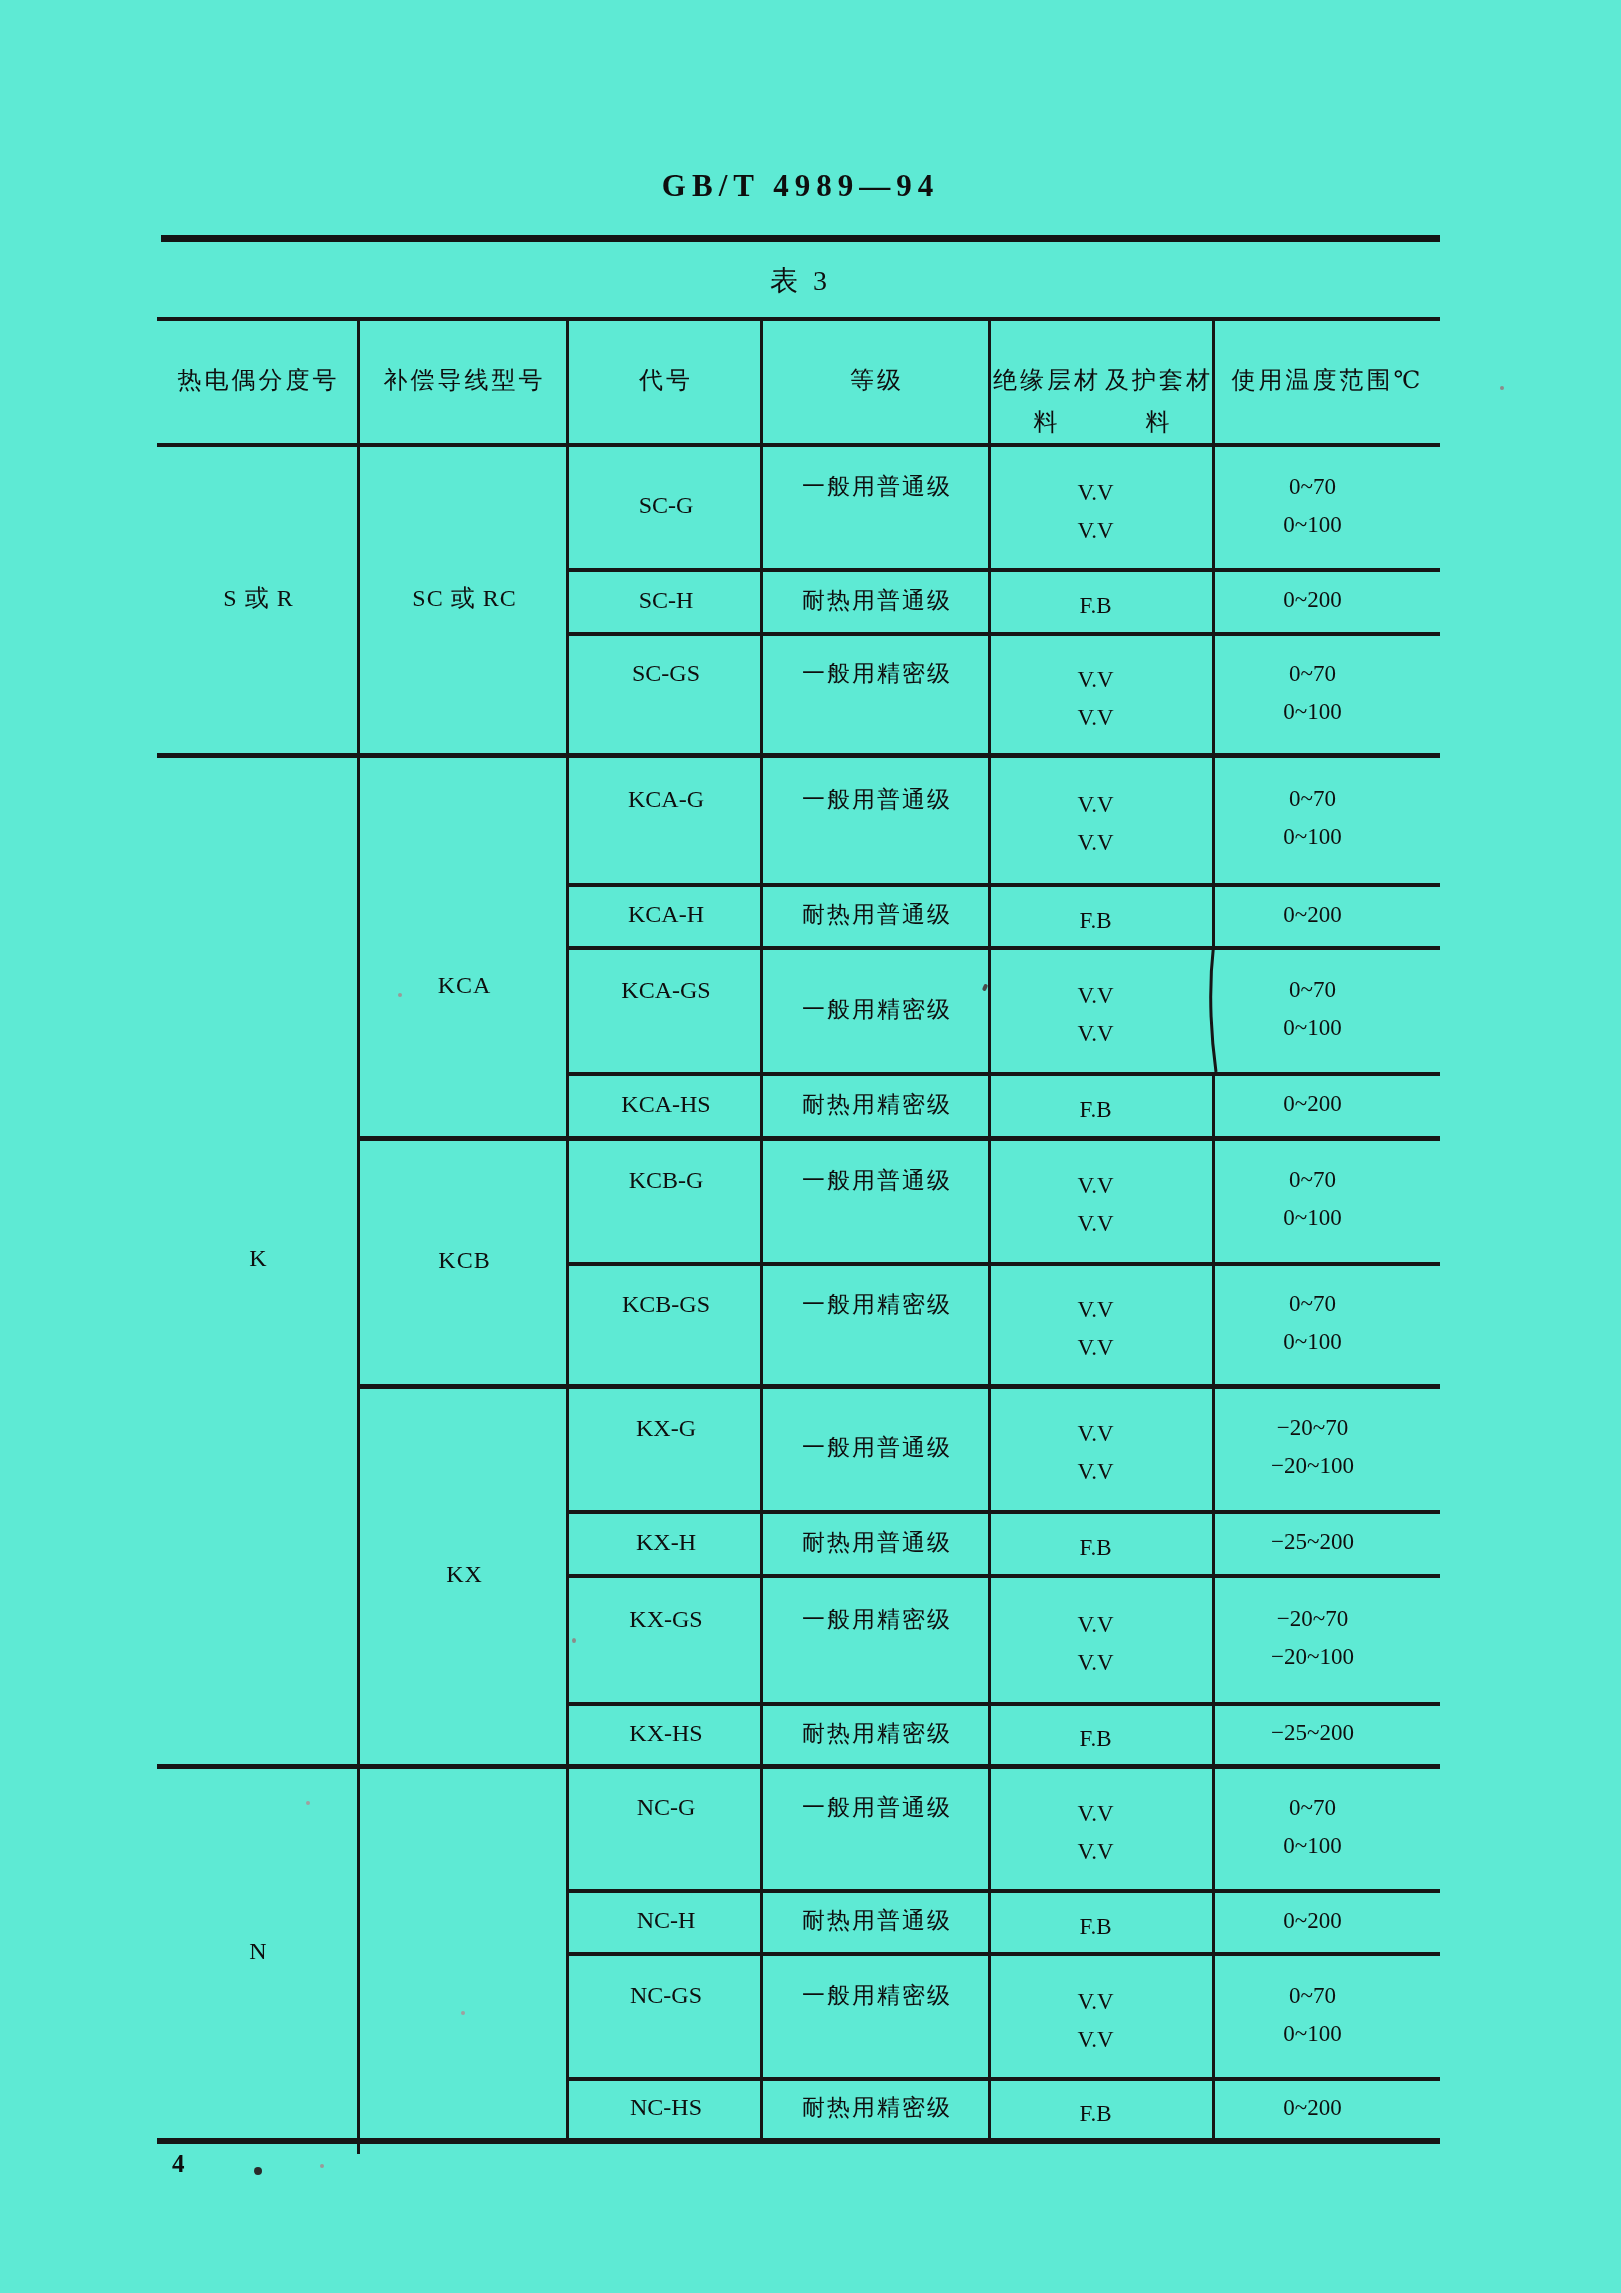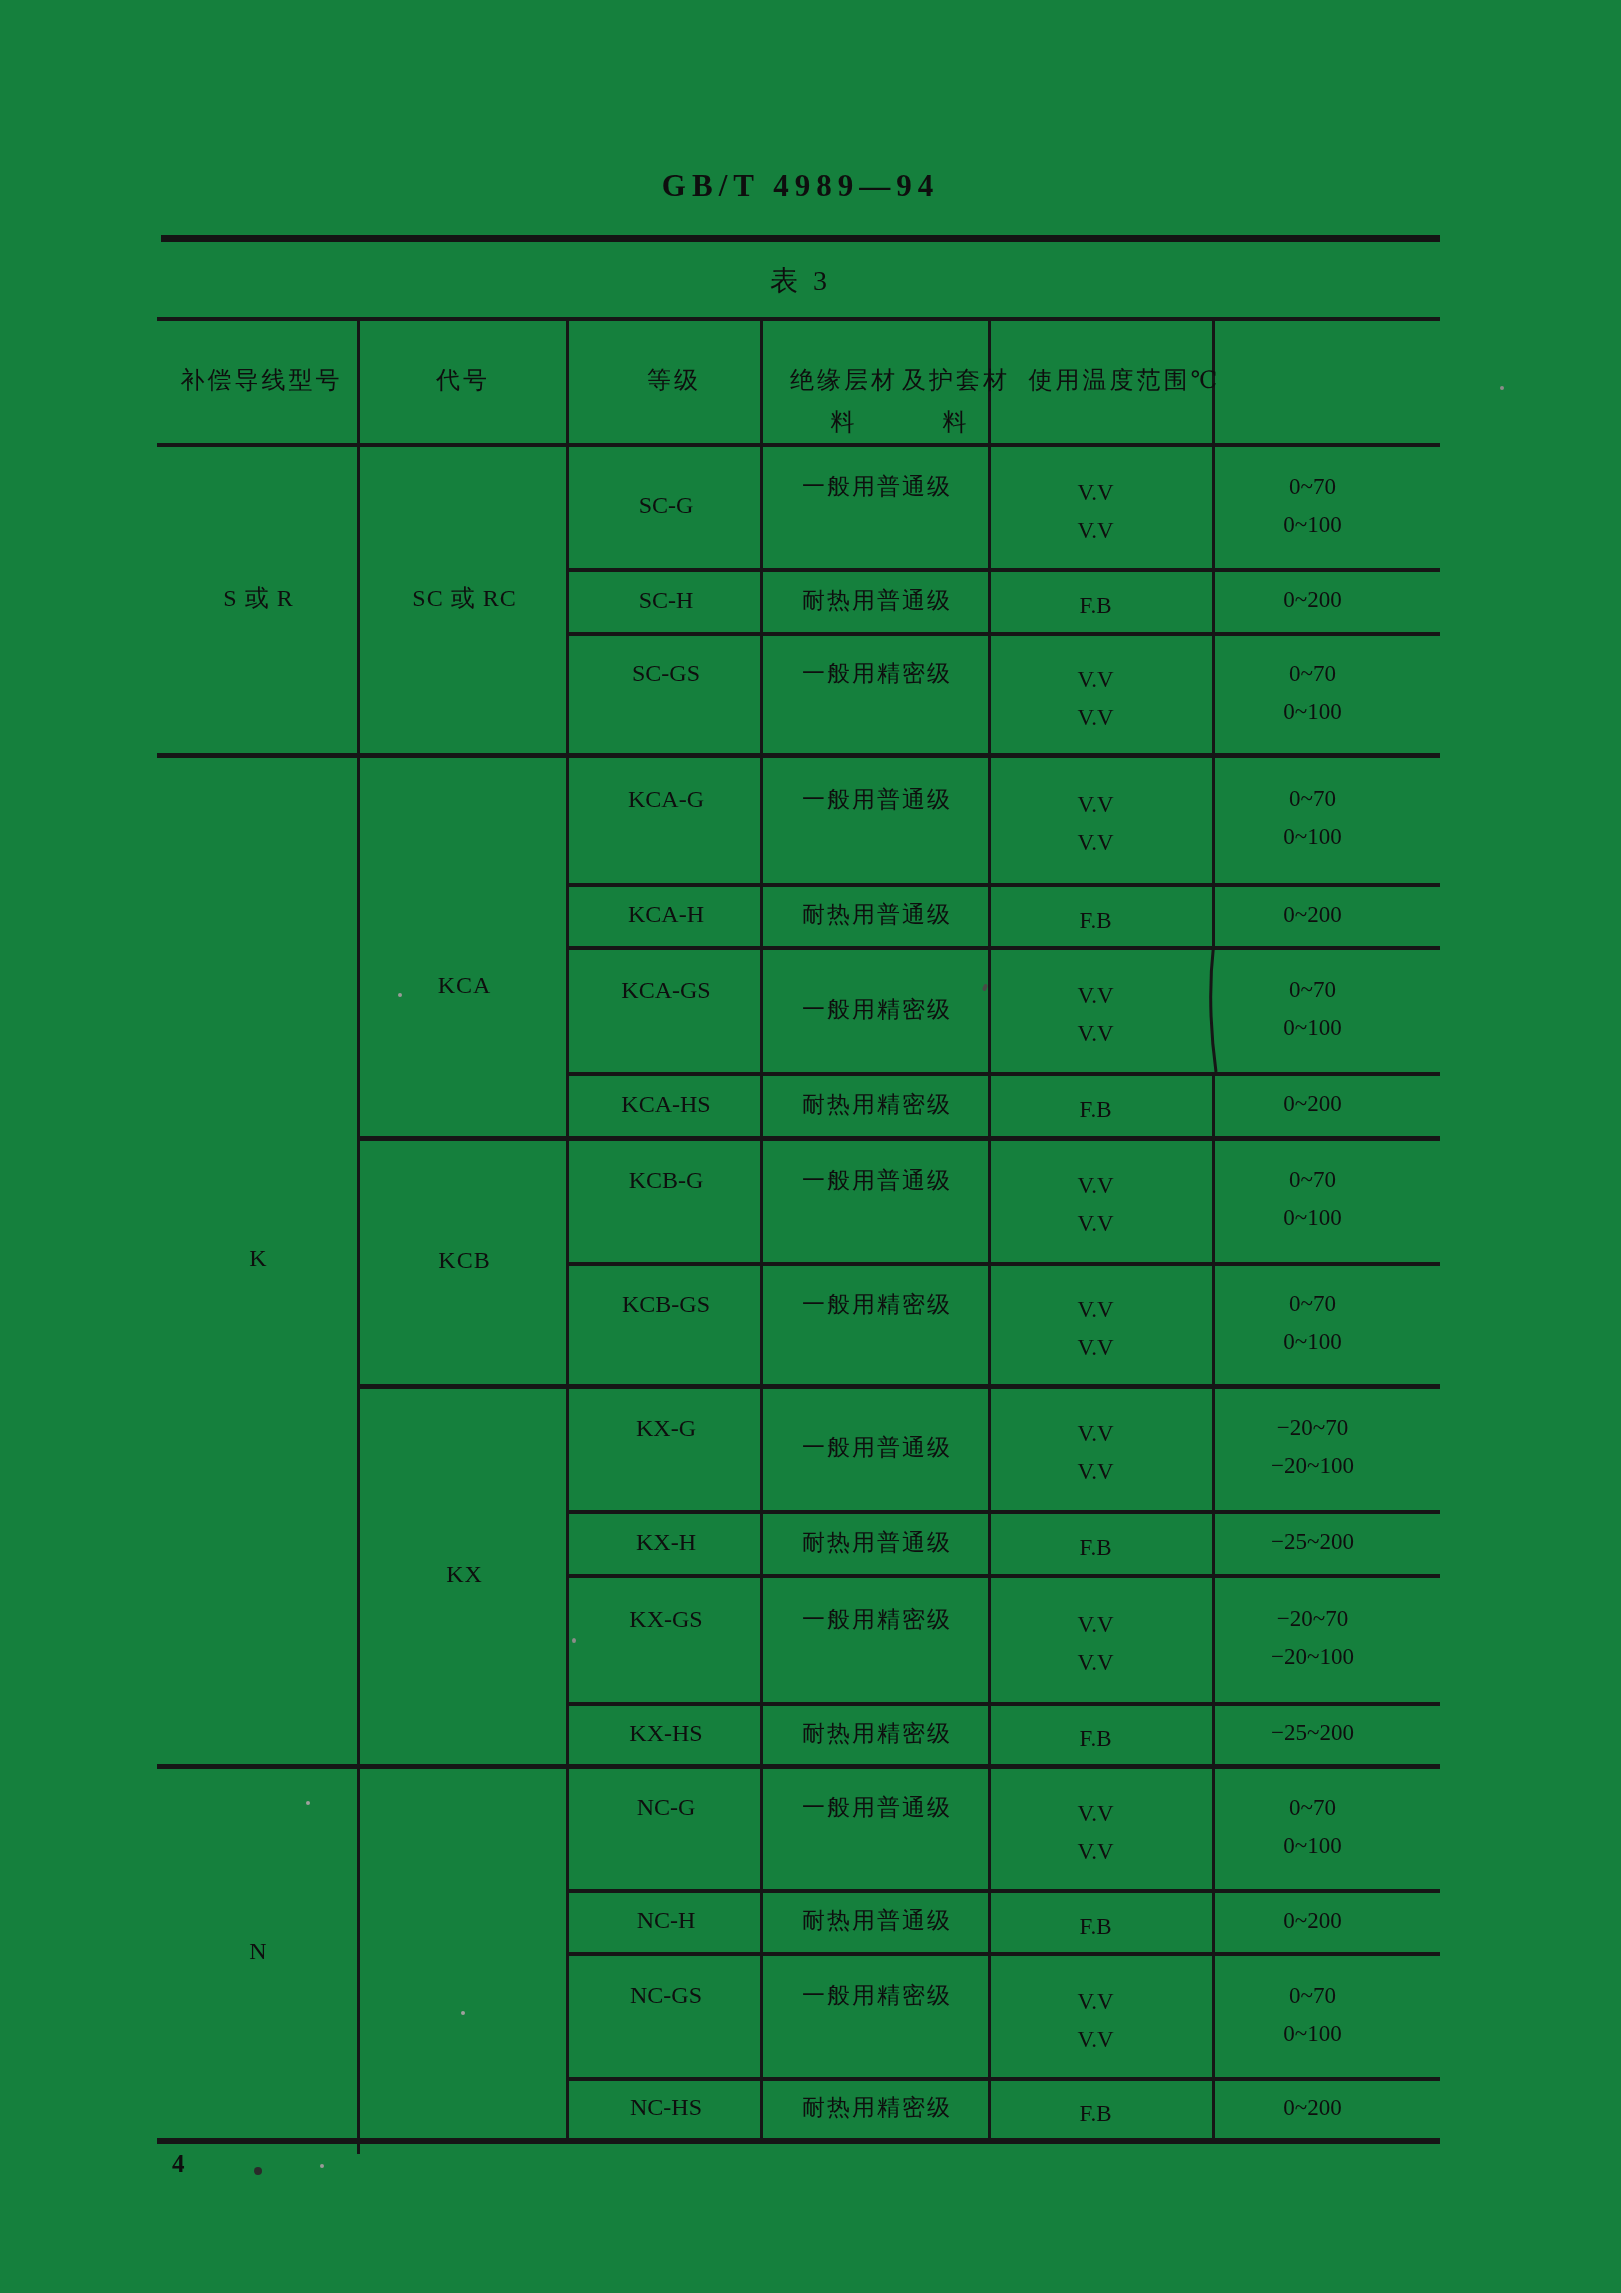--- a/index.html
+++ b/index.html
@@ -1,20 +1,20 @@
 <!DOCTYPE html>
 <html><head>
 <meta charset="utf-8">
 <style>
   html,body{margin:0;padding:0;background:#e8e8e6;}
   .page{
     position:relative;
     width:1621px;height:2293px;
     margin:0 auto;
-    background:#15803d;
+    background:#5eead4;
     overflow:hidden;
     font-family:"Liberation Serif","DejaVu Serif",serif;
     color:#0e0e0e;
   }
   .doc-title{
     position:absolute;left:161px;top:168px;width:1279px;
     text-align:center;font-size:31px;font-weight:bold;letter-spacing:6px;
   }
   .title-rule{position:absolute;left:161px;top:235px;width:1279px;height:7px;background:#141414;}
   .table-caption{
@@ -84,20 +84,21 @@
     <div class="vline" style="left:409px;top:0;height:1821px"></div>
     <div class="vline" style="left:603px;top:0;height:1821px"></div>
     <div class="vline" style="left:831px;top:0;height:1821px"></div>
     <div class="vline" style="left:1055px;top:0;height:629px"></div>
     <svg class="curve-svg" style="left:1048px;top:629px" width="16" height="126" viewBox="0 0 16 126">
       <path d="M8.5,0 C4.5,35 4.5,78 11,126" stroke="#161616" stroke-width="3" fill="none"></path>
     </svg>
     <div class="vline" style="left:1055px;top:755px;height:1066px"></div>
 
     <div class="hrow">
+      <div class="hcell h1">热电偶分度号</div>
       <div class="hcell h2">补偿导线型号</div>
       <div class="hcell h3">代号</div>
       <div class="hcell h4">等级</div>
       <div class="hcell h5">
         <div class="hstack">
           <span class="ln">绝缘层材料</span>
           <span class="ln">及护套材料</span>
         </div>
       </div>
       <div class="hcell h6">

